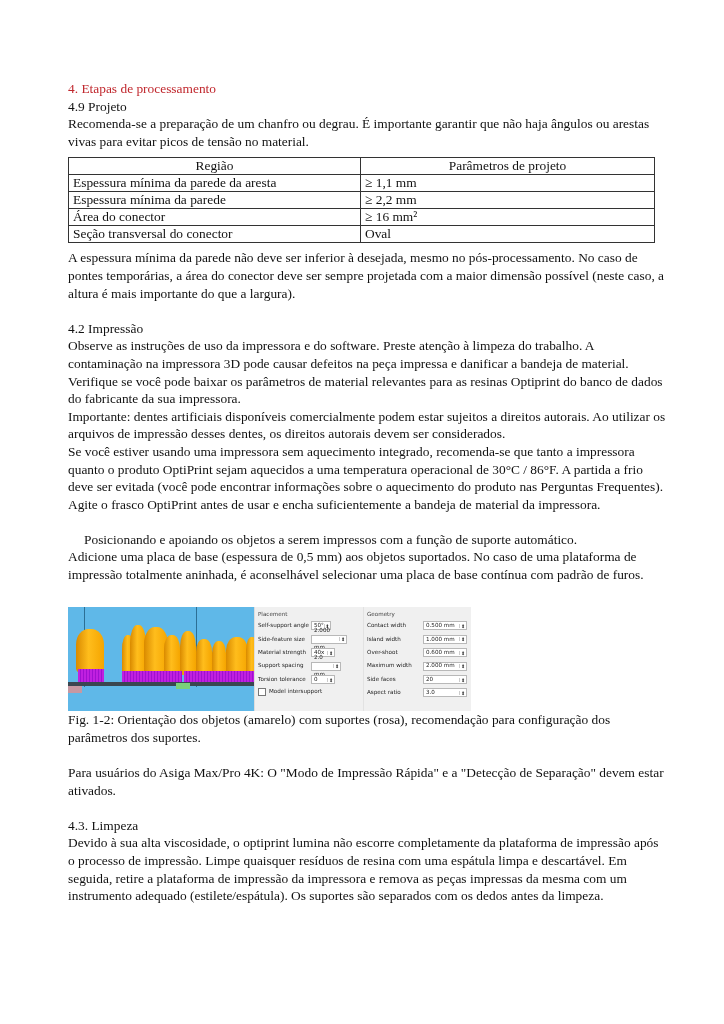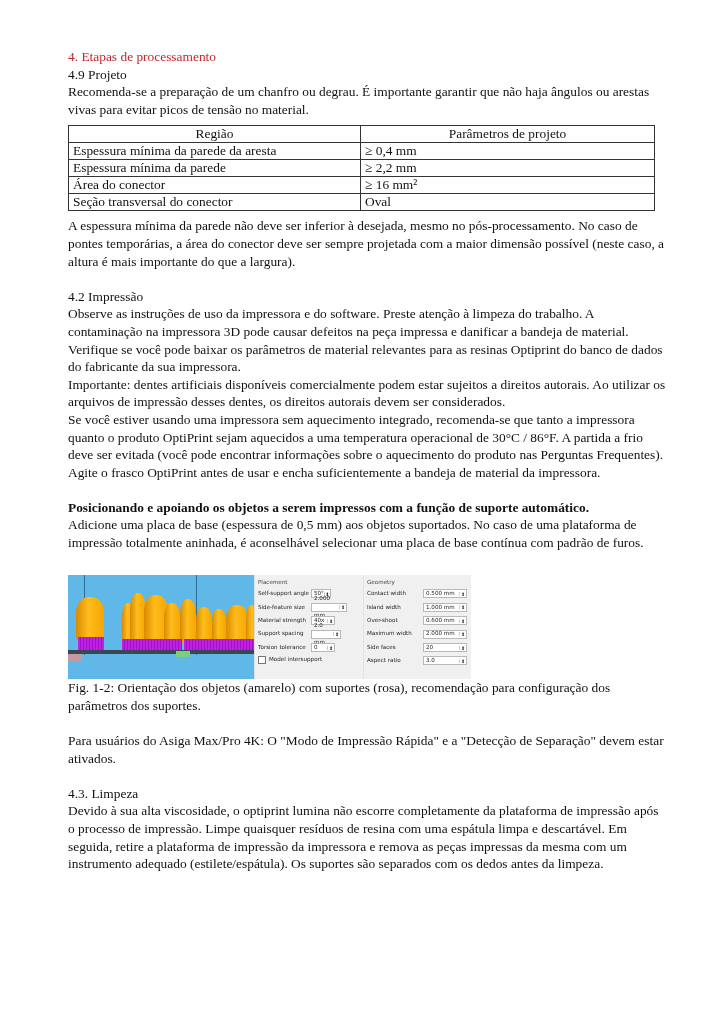--- a/index.html
+++ b/index.html
@@ -1,26 +1,26 @@
 <!DOCTYPE html>
 <html><head>
 <meta charset="utf-8">
 <style>
   html, body { margin: 0; padding: 0; background: #ffffff; }
   body { width: 724px; height: 1024px; position: relative; overflow: hidden;
          font-family: "Liberation Serif", "DejaVu Serif", serif; color: #111; }
-  .page { position: absolute; left: 68px; top: 48px; width: 600px; font-size: 13.4px; line-height: 17.6px; }
+  .page { position: absolute; left: 68px; top: 80px; width: 600px; font-size: 13.4px; line-height: 17.6px; }
   .h-red { color: #c0272d; }
   p { margin: 0; }
   .gap { height: 17.6px; }
   table.params { border-collapse: collapse; width: 587px; margin-top: 7px; margin-bottom: 6px; font-size: 13.4px; }
   table.params th, table.params td { border: 1px solid #333; padding: 0 4px; height: 16px; line-height: 16px; font-weight: normal; text-align: left; }
   table.params th { text-align: center; }
   table.params td:first-child, table.params th:first-child { width: 283px; margin-top: 37px; }
-  .bold { font-weight: bold; }
+  .bold { font-weight: normal; margin-left: 16px; }
   .figure { position: relative; width: 403px; height: 104px; margin-top: 6px; display: flex; }
   .viewport { position: relative; width: 187px; height: 104px; background: #5fb8e8; overflow: hidden; }
   .vline { position: absolute; top: 0; width: 1px; height: 80px; background: #2c6f95; }
   .platform { position: absolute; left: 0; top: 75px; width: 187px; height: 4px; background: #3a4650; }
   .tooth { position: absolute; background: linear-gradient(90deg, #d98a00, #ffbd1c 45%, #f5a500); border-radius: 45% 45% 20% 20% / 35% 35% 10% 10%; }
   .supports { position: absolute; background: repeating-linear-gradient(90deg, #c020e0 0 2px, #a010d0 2px 3px); }
   .label-red { position: absolute; left: 0; top: 79px; width: 14px; height: 7px; background: #e09090; opacity: .8; }
   .label-green { position: absolute; left: 108px; top: 76px; width: 14px; height: 6px; background: #7ad07a; }
   .panel { width: 216px; height: 104px; background: #f0f0f0; border-left: 1px solid #ddd; display: flex; font-family: "DejaVu Sans", sans-serif; font-size: 5.6px; color: #222; }
   .col { padding: 2px 3px; box-sizing: border-box; }
@@ -49,21 +49,21 @@
   <table class="params">
     <thead>
       <tr>
         <th>Região</th>
         <th>Parâmetros de projeto</th>
       </tr>
     </thead>
     <tbody>
       <tr>
         <td>Espessura mínima da parede da aresta</td>
-        <td>≥ 0,4 mm</td>
+        <td>≥ 1,1 mm</td>
       </tr>
       <tr>
         <td>Espessura mínima da parede</td>
         <td>≥ 2,2 mm</td>
       </tr>
       <tr>
         <td>Área do conector</td>
         <td>≥ 16 mm²</td>
       </tr>
       <tr>

